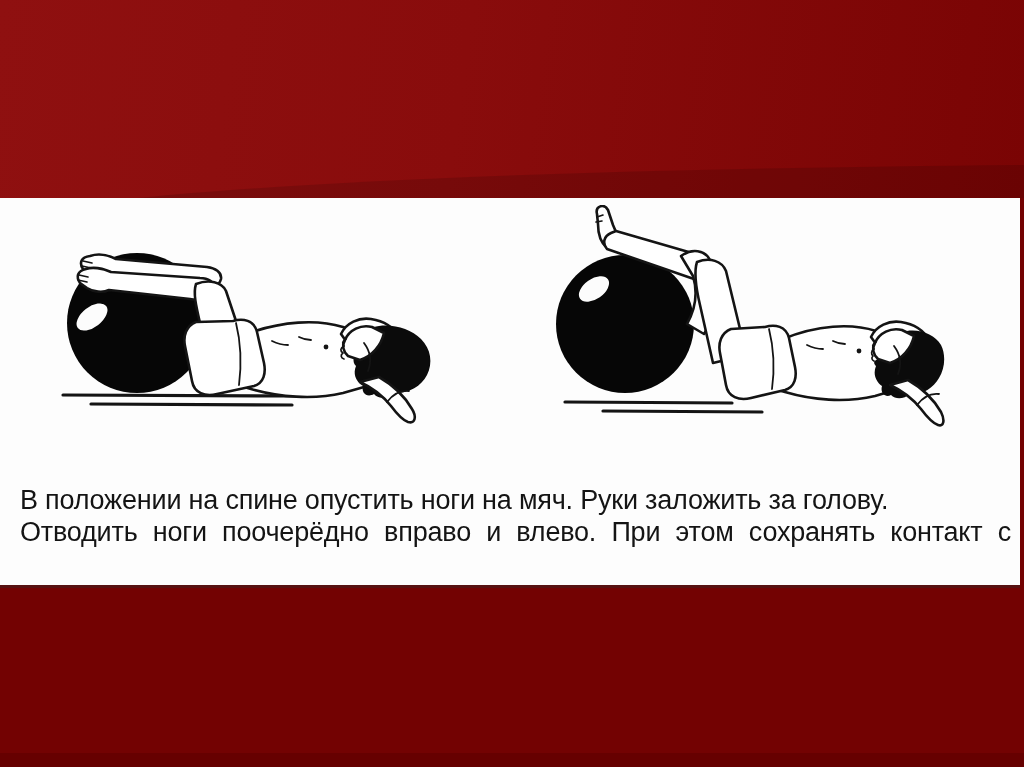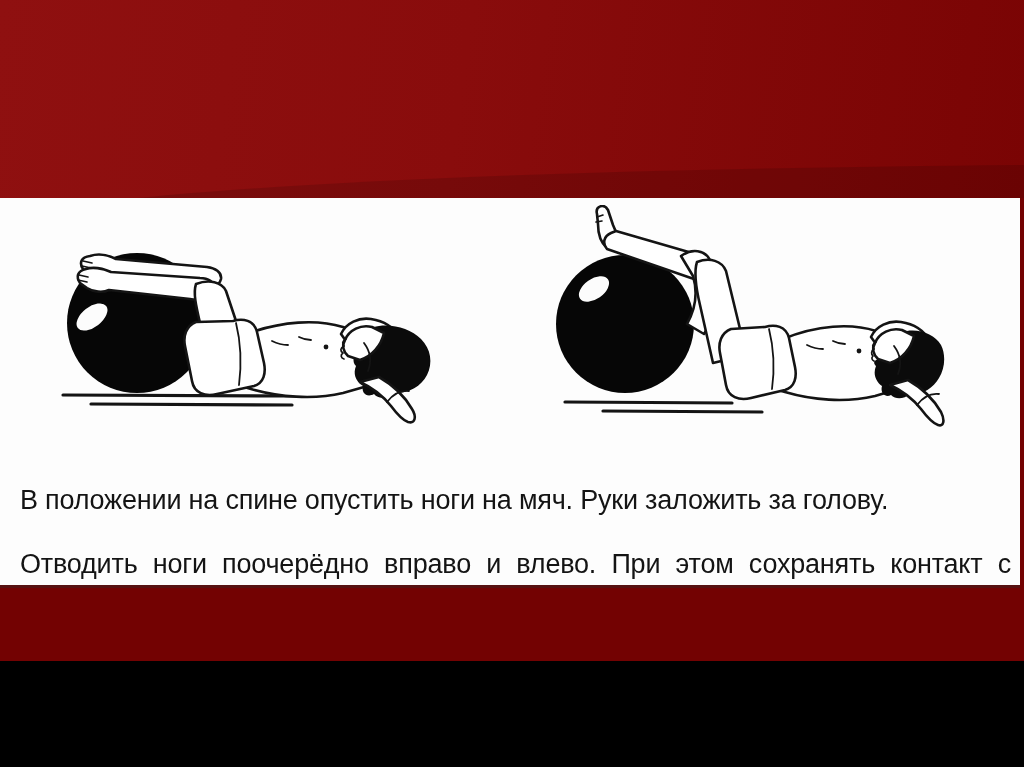--- a/index.html
+++ b/index.html
@@ -3,21 +3,21 @@
 <meta charset="utf-8">
 <style>
   html, body {
     margin: 0;
     padding: 0;
     background: #000;
   }
   .slide {
     position: relative;
     width: 1024px;
-    height: 661px;
+    height: 767px;
     overflow: hidden;
     background: #730202;
     font-family: "Liberation Sans", sans-serif;
   }
   
   .band-top {
     position: absolute;
     top: 0; left: 0;
     width: 1024px; height: 198px;
     background: linear-gradient(98deg, #8f1010 0%, #890c0c 45%, #7a0404 100%);
@@ -50,21 +50,20 @@
     font-size: 27px;
     line-height: 32px;
     letter-spacing: -0.2px;
     font-weight: normal;
   }
   .caption .line { white-space: nowrap; }
   .caption .line.jline {
     white-space: normal;
     text-align: justify;
     text-align-last: justify;
-    margin-top: 32px;
   }
   
   .band-bottom {
     position: absolute;
     top: 588px; left: 0;
     width: 1024px; height: 179px;
     background: #730202;
   }
   .band-bottom .edge {
     position: absolute;

